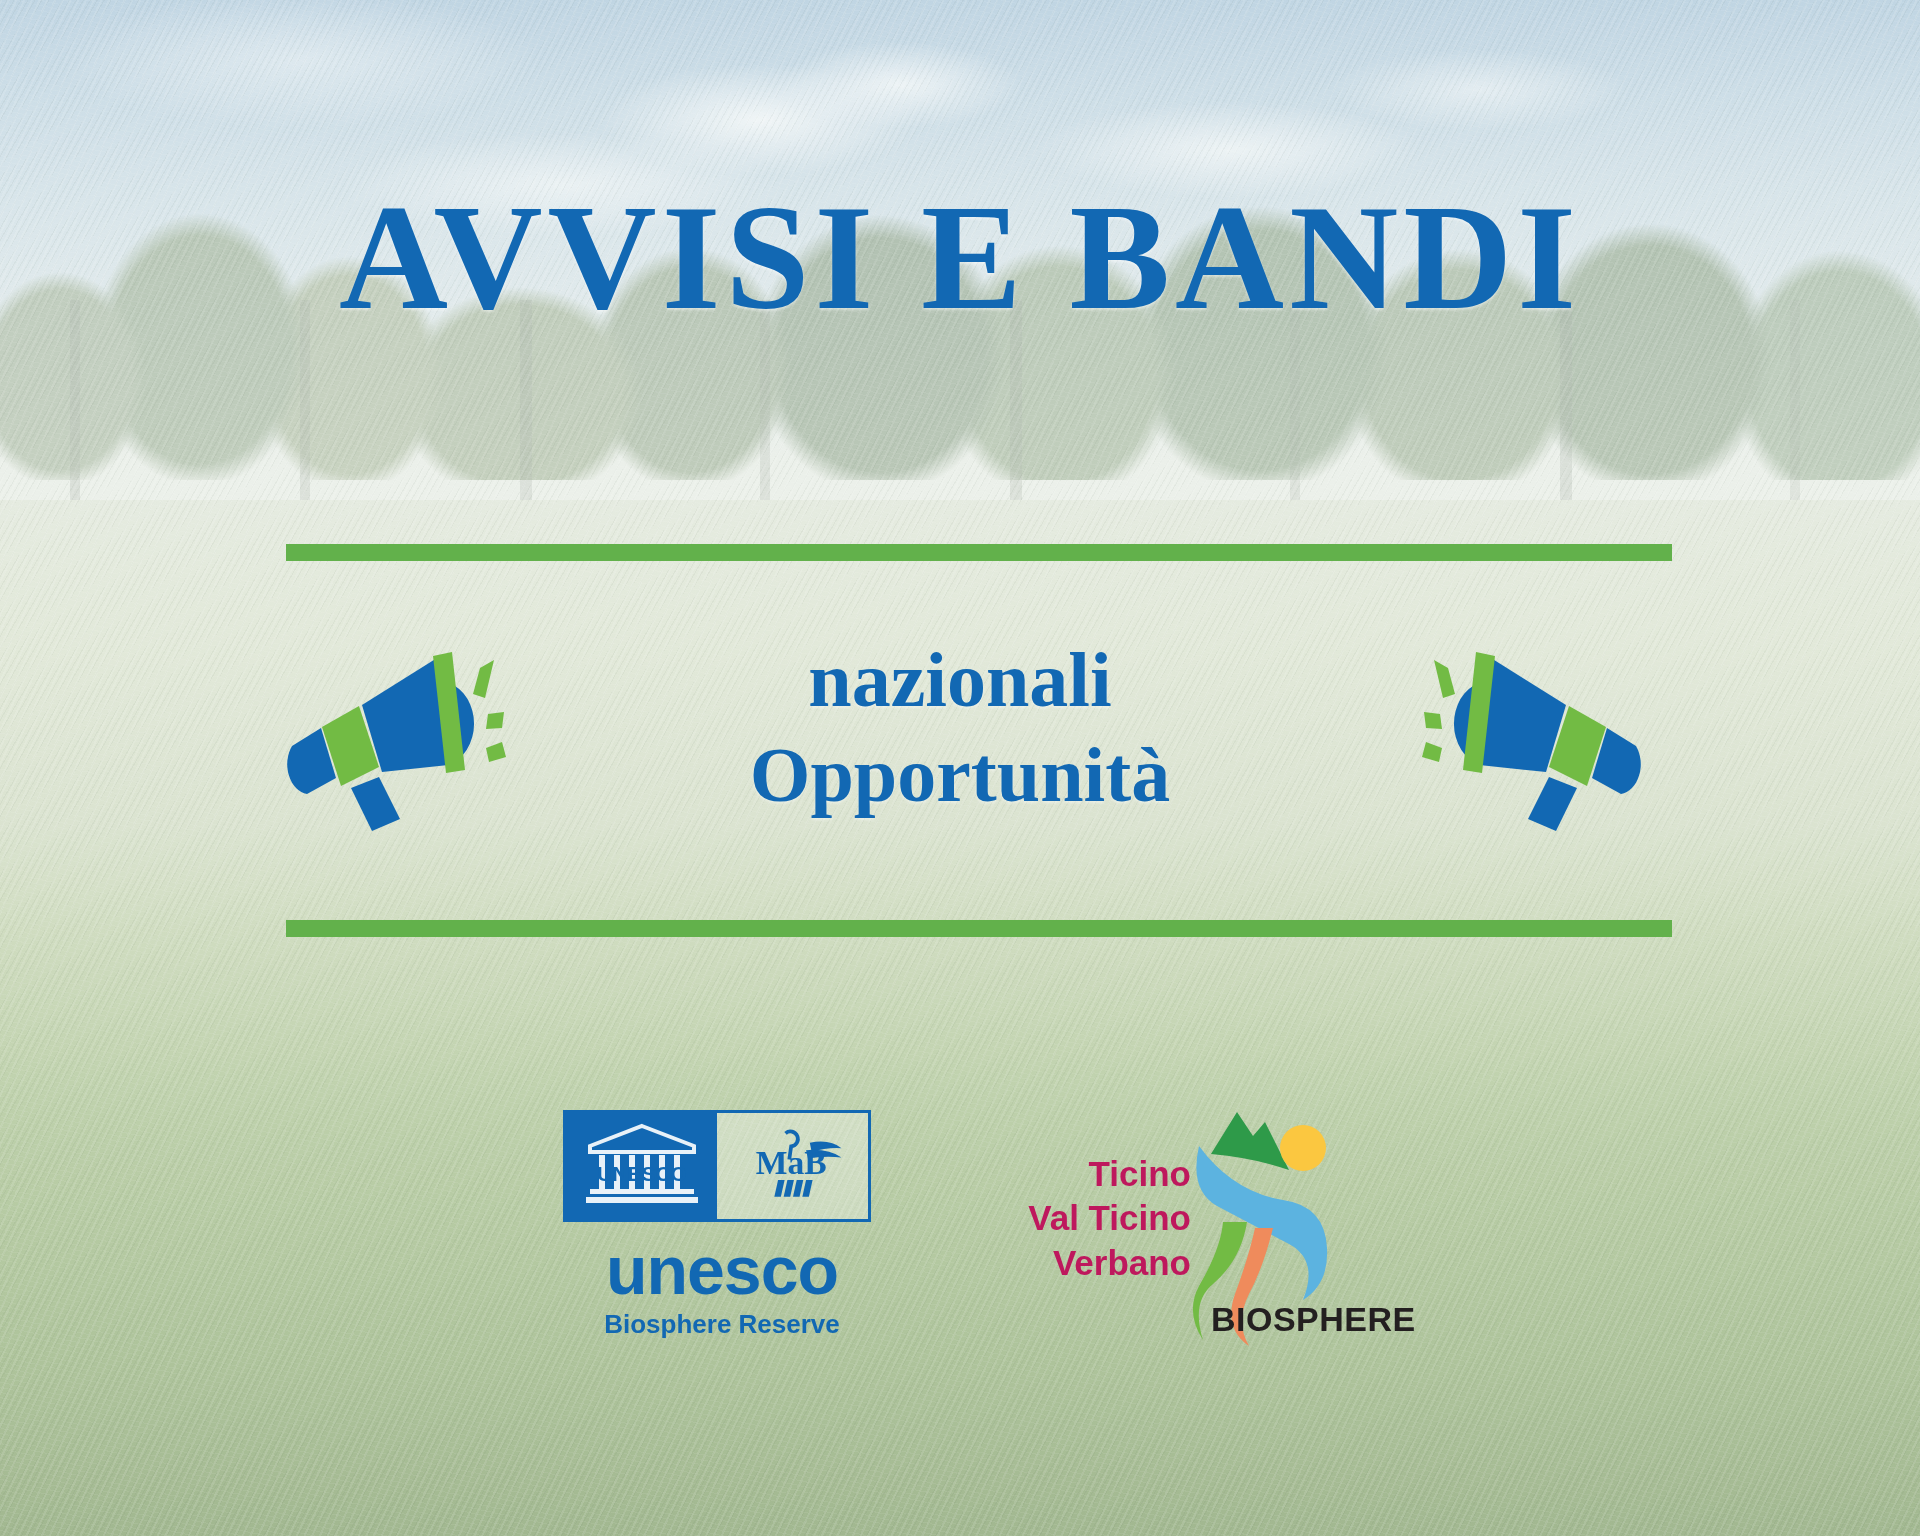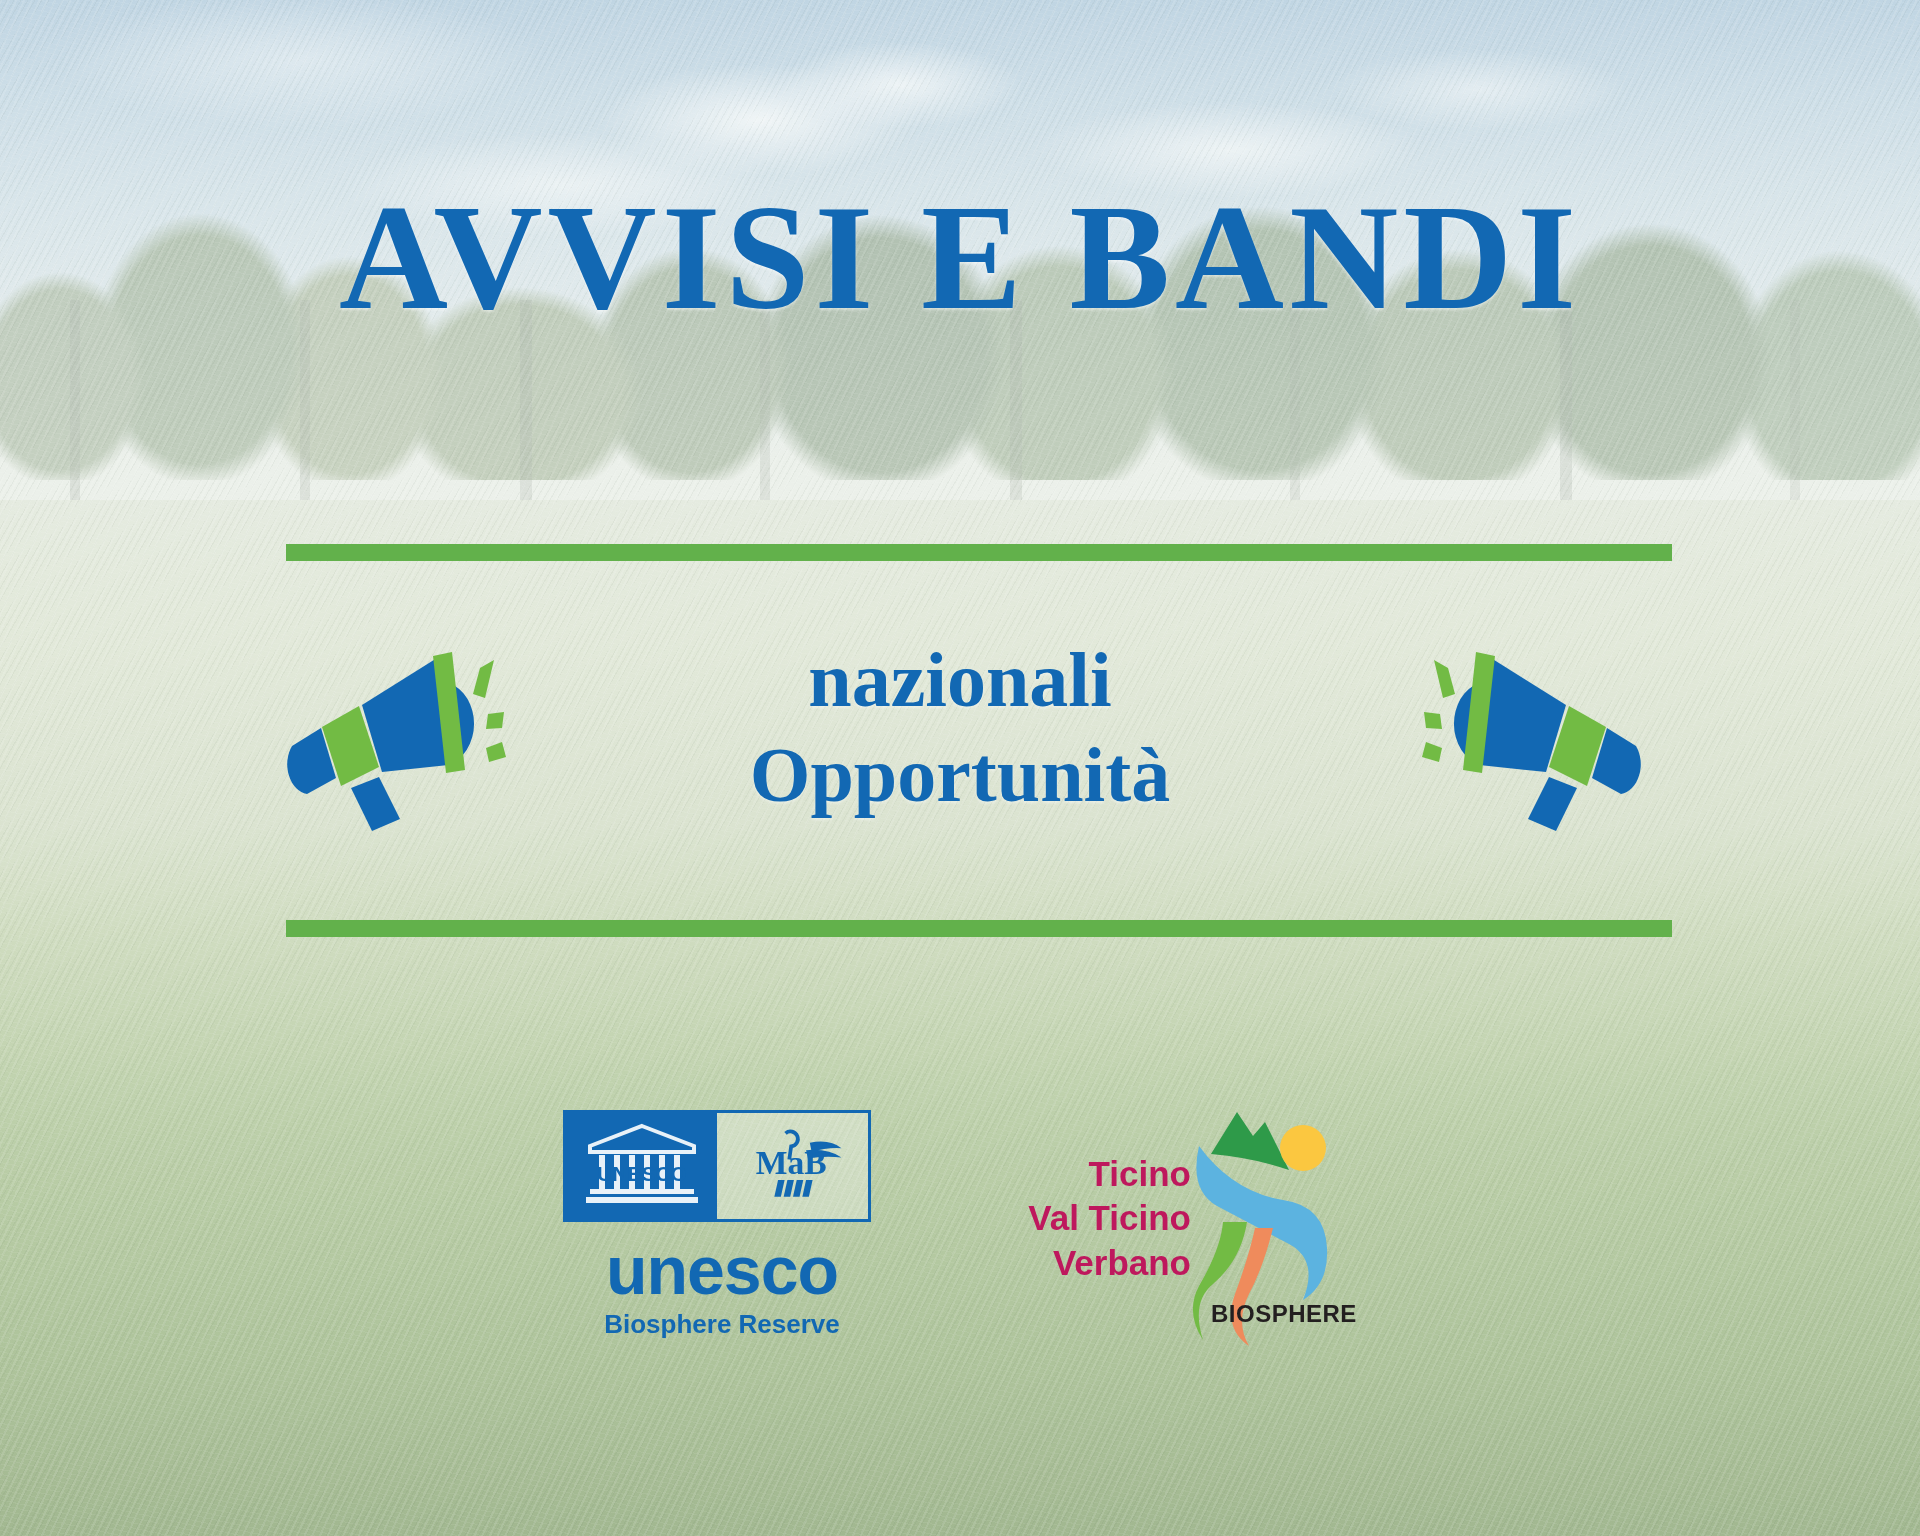--- a/index.html
+++ b/index.html
@@ -192,21 +192,21 @@
   .tgv { position: relative; width: 430px; height: 250px; }
   .tgv-lines {
     position: absolute; left: 0; top: 42px; width: 218px;
     text-align: right;
     font-size: 35px; font-weight: 700; line-height: 1.27;
     color: #be185d;
   }
   .tgv-mark { position: absolute; left: 196px; top: 0; }
   .tgv-biosphere {
     position: absolute; left: 238px; top: 190px;
-    font-size: 24px; font-weight: 700; letter-spacing: .5px;
+    font-size: 34px; font-weight: 700; letter-spacing: .5px;
     color: #231f20;
   }
 </style>
 </head>
 <body>
 
 <div id="poster">
 
   <div class="bg-layer bg-sky"></div>
   <div class="bg-layer bg-clouds"></div>

